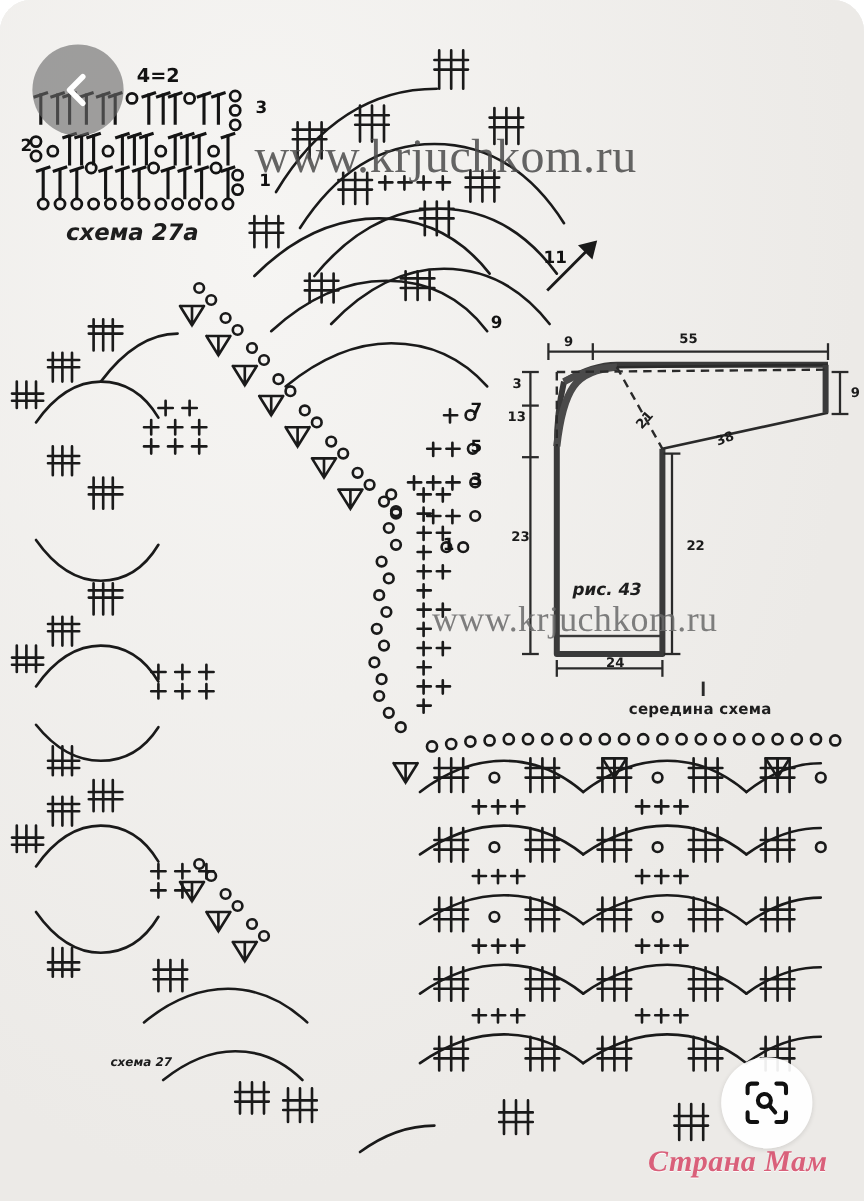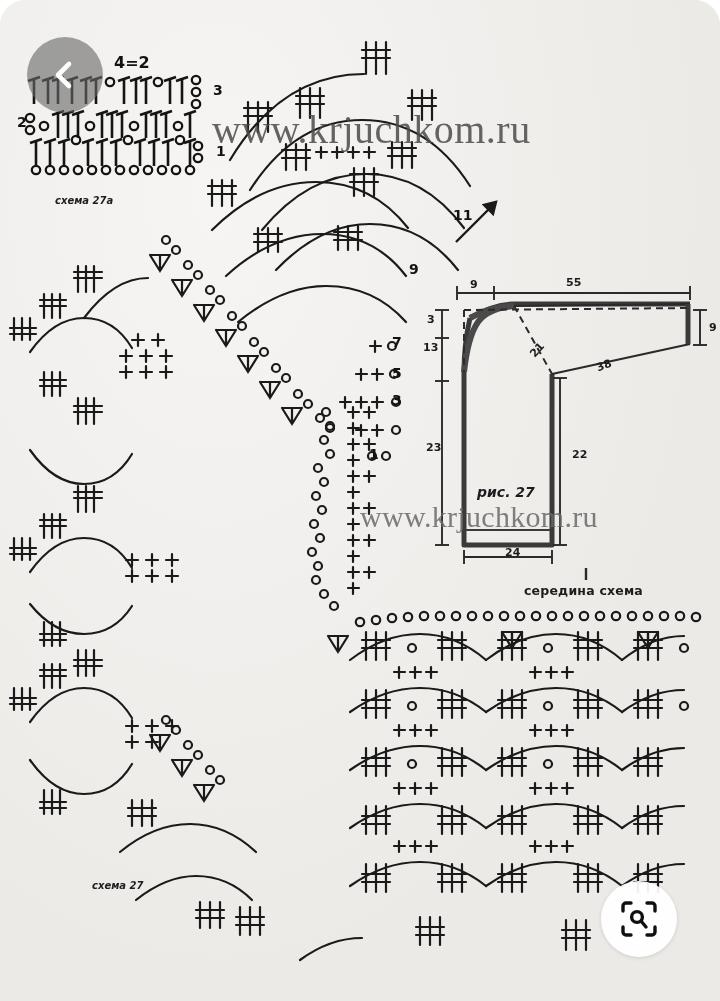--- a/index.html
+++ b/index.html
@@ -41,21 +41,21 @@
   #wm-top { left: 212px; top: 58px; font-size: 40px; letter-spacing: .5px; }
   #wm-mid { left: 360px; top: 452px; font-size: 30px; letter-spacing: .3px; color:#6a6a6a; }
 
   
   .cap {
     position: absolute;
     font-family: "DejaVu Sans", sans-serif;
     font-weight: 700; font-style: italic;
     color: #1d1d1d; white-space: nowrap;
   }
-  #cap-27a { left: 55px; top: 195px; font-size: 10px; }
+  #cap-27a { left: 55px; top: 183px; font-size: 19px; }
   #cap-27  { left: 92px; top: 880px; font-size: 10px; }
   #cap-ris { left: 477px; top: 484px; font-size: 14px; }
   #cap-sered {
     left: 524px; top: 583px; font-size: 12.5px;
     font-weight: 700; font-style: normal; letter-spacing:.2px;
   }
 
   
   .num {
     position: absolute;
@@ -634,26 +634,27 @@
     <div class="dim" style="left:423px; top:342px;">13</div>
     <div class="dim rot21" style="left:528px; top:352px;">21</div>
     <div class="dim rot38" style="left:595px; top:363px;">38</div>
     <div class="dim" style="left:709px; top:322px;">9</div>
     <div class="dim" style="left:426px; top:442px;">23</div>
     <div class="dim" style="left:572px; top:449px;">22</div>
     <div class="dim" style="left:505px; top:547px;">24</div>
 
     <div class="cap" id="cap-27a">схема 27а</div>
     <div class="cap" id="cap-27">схема 27</div>
-    <div class="cap" id="cap-ris">рис. 27</div>
+    <div class="cap" id="cap-ris">рис. 43</div>
     <div class="cap" id="cap-sered">середина схема</div>
 
     <div class="wm" id="wm-top">www.krjuchkom.ru</div>
     <div class="wm" id="wm-mid">www.krjuchkom.ru</div>
 
+    <div id="logo">Страна Мам</div>
   </div>
 
   <button id="back-btn" aria-label="Back">
     <svg width="34" height="34" viewBox="0 0 34 34">
       <path d="M21 6 L10 17 L21 28" fill="none" stroke="#ffffff" stroke-width="4.6" stroke-linecap="round" stroke-linejoin="round"></path>
     </svg>
   </button>
 
   <button id="lens-btn" aria-label="Search image">
     <svg width="40" height="40" viewBox="0 0 40 40">

